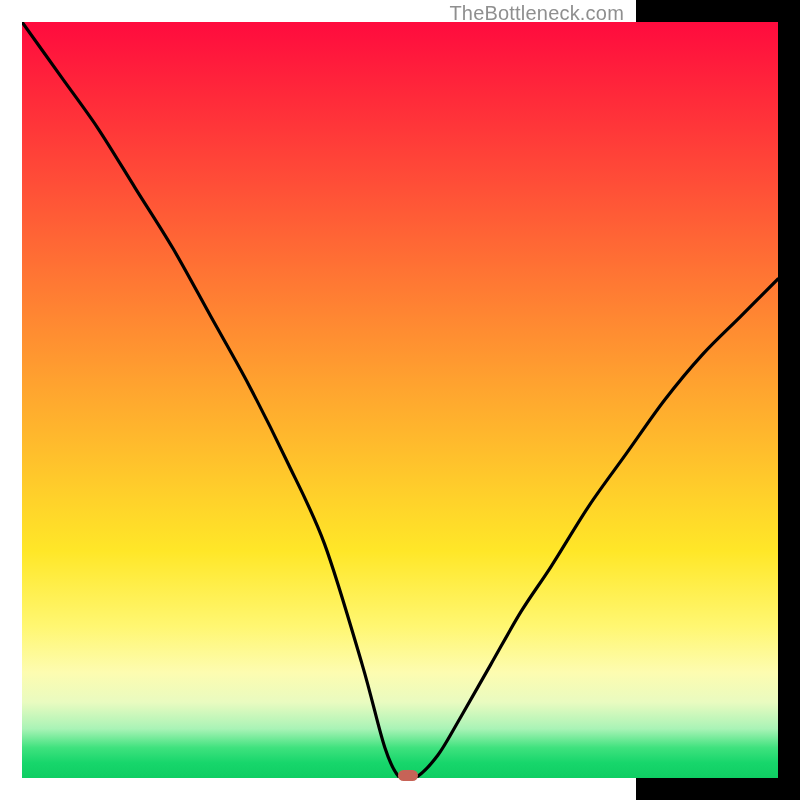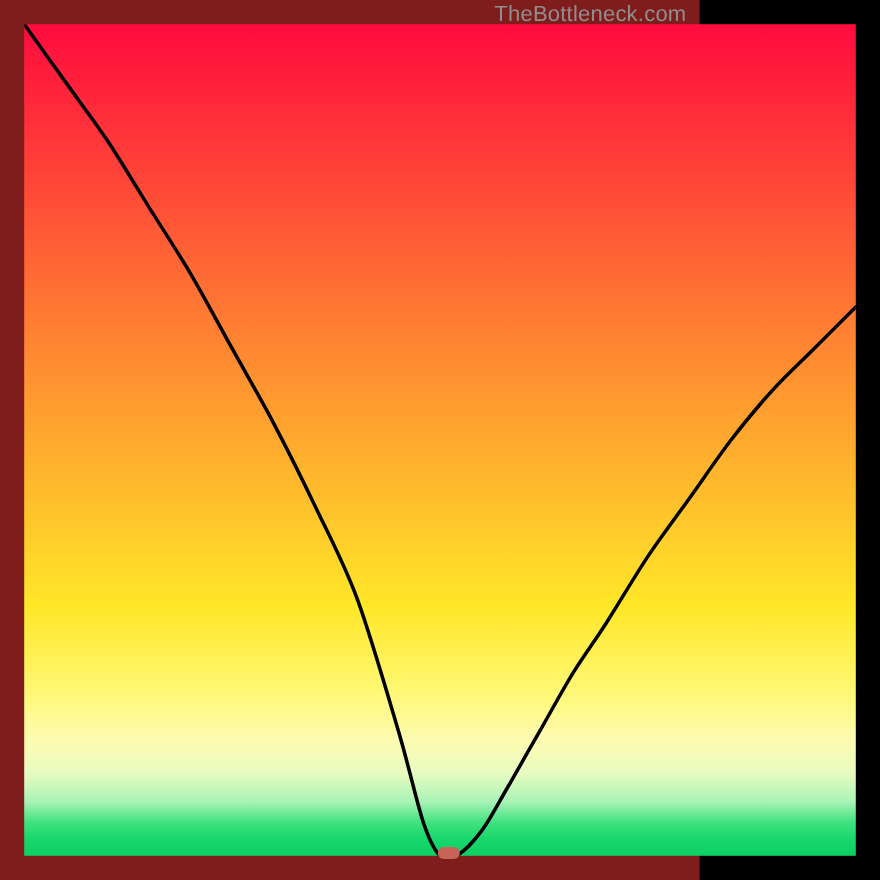--- a/index.html
+++ b/index.html
@@ -9,21 +9,21 @@
     height: 800px;
     background: #000;
     overflow: hidden;
   }
   .frame {
     position: absolute;
     left: 0;
     top: 0;
     width: 636px;
     height: 800px;
-    background: #7f1d1d;
+    background: #ffffff;
   }
   .plot {
     position: absolute;
     left: 22px;
     top: 22px;
     width: 756px;
     height: 756px;
     background: linear-gradient(to bottom,
       #ff0b3e 0%,
       #ff2a3a 10%,

